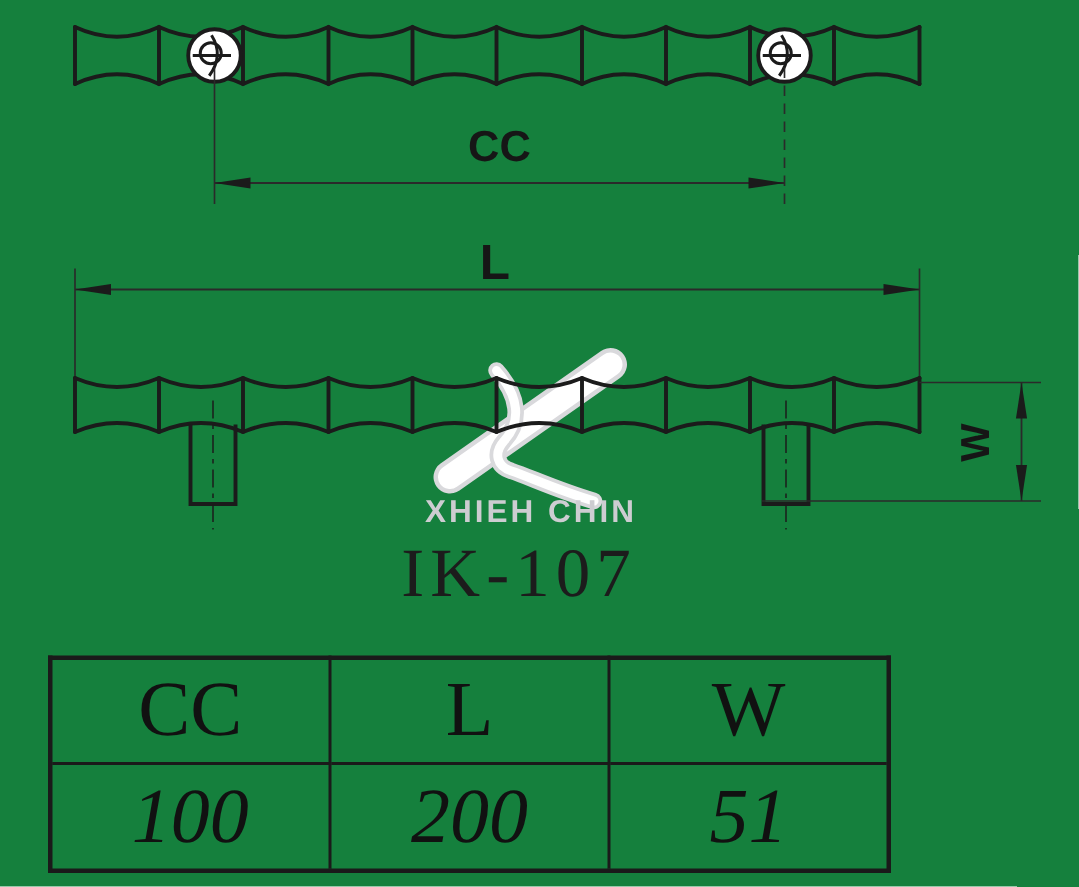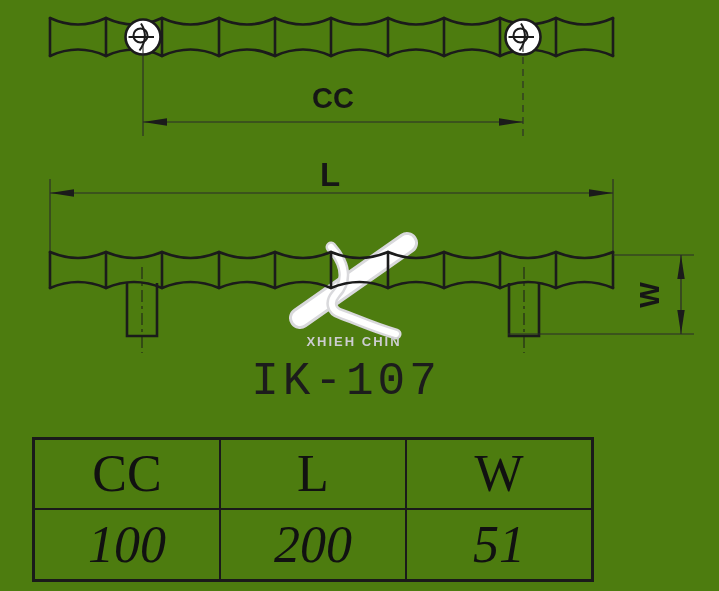--- a/index.html
+++ b/index.html
@@ -1,19 +1,19 @@
 <!DOCTYPE html>
 <html><head>
 <meta charset="utf-8">
 <style>
   html,body{margin:0;padding:0;background:#fff;}
   .page{
     position:relative;
     width:719px;height:591px;
-    background:#4d7c0f;
+    background:#15803d;
     overflow:hidden;
     font-family:"Liberation Sans",sans-serif;
   }
   .drawing-svg{position:absolute;left:0;top:0;}
   .dim-label{
     position:absolute;
     color:#161616;
     font-weight:bold;
     text-align:center;
     line-height:1;
@@ -22,25 +22,25 @@
   .cc-label{left:293px;top:84px;width:80px;font-size:29px;letter-spacing:0px;}
   .l-label{left:290px;top:158px;width:80px;font-size:33px;}
   .w-label{
     left:622px;top:280px;width:60px;height:30px;font-size:27px;
     transform:rotate(-90deg);transform-origin:center center;
   }
   .model-label{
     position:absolute;left:246px;top:358px;width:200px;
     text-align:center;font-size:46px;line-height:48px;
     font-weight:normal;color:#1c1c1c;letter-spacing:4px;
-    font-family:Liberation Mono, monospace;
+    font-family:Liberation Serif, serif;
   }
   .watermark-text{
     position:absolute;left:254px;top:333px;width:200px;
-    text-align:center;font-size:13px;line-height:17px;font-weight:bold;
+    text-align:center;font-size:21px;line-height:17px;font-weight:bold;
     color:#cdcdd1;letter-spacing:2px;
     font-family:"Liberation Sans",sans-serif;
   }
   table.spec{
     position:absolute;left:32px;top:437px;
     width:562px;height:140px;
     border-collapse:collapse;
     table-layout:fixed;
     font-family:"Liberation Serif",serif;
     color:#111;

